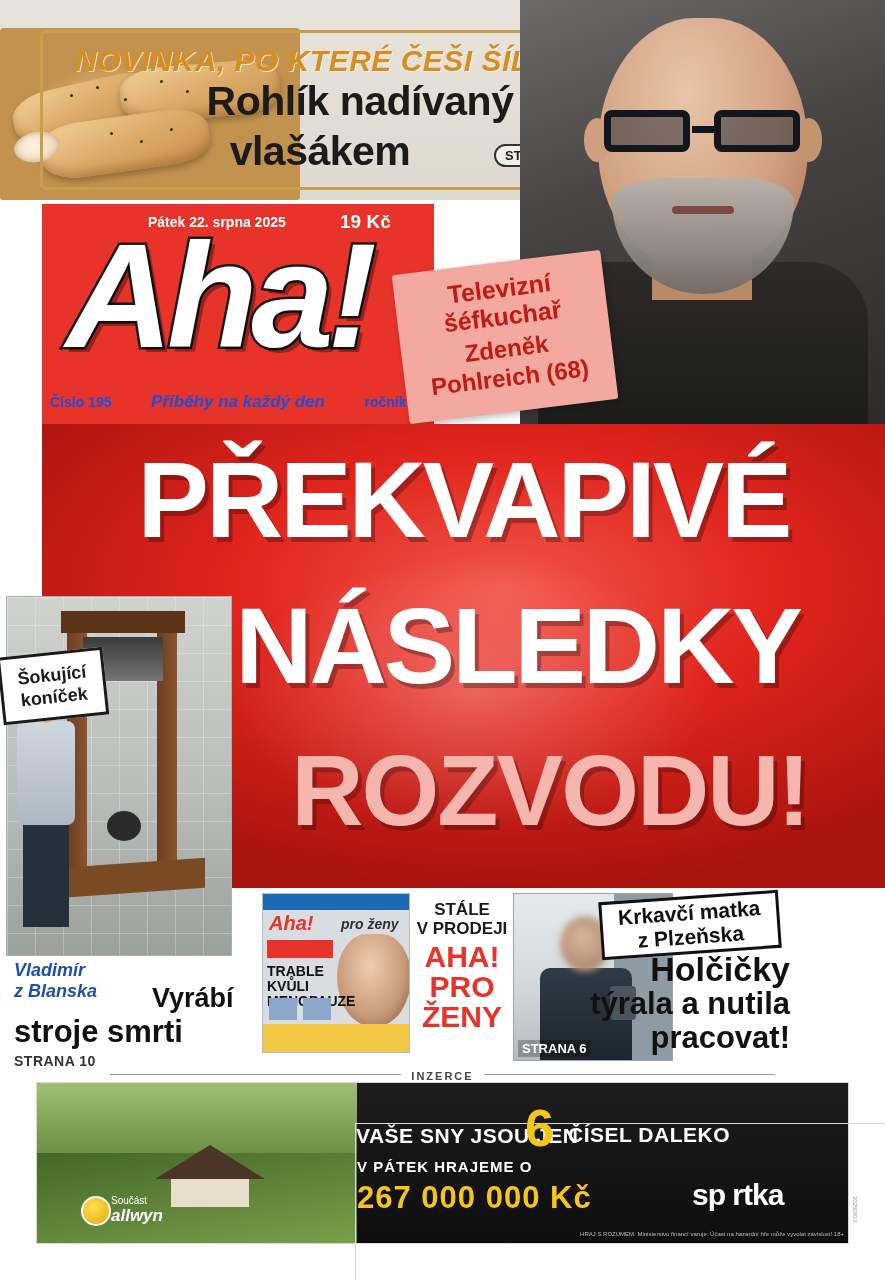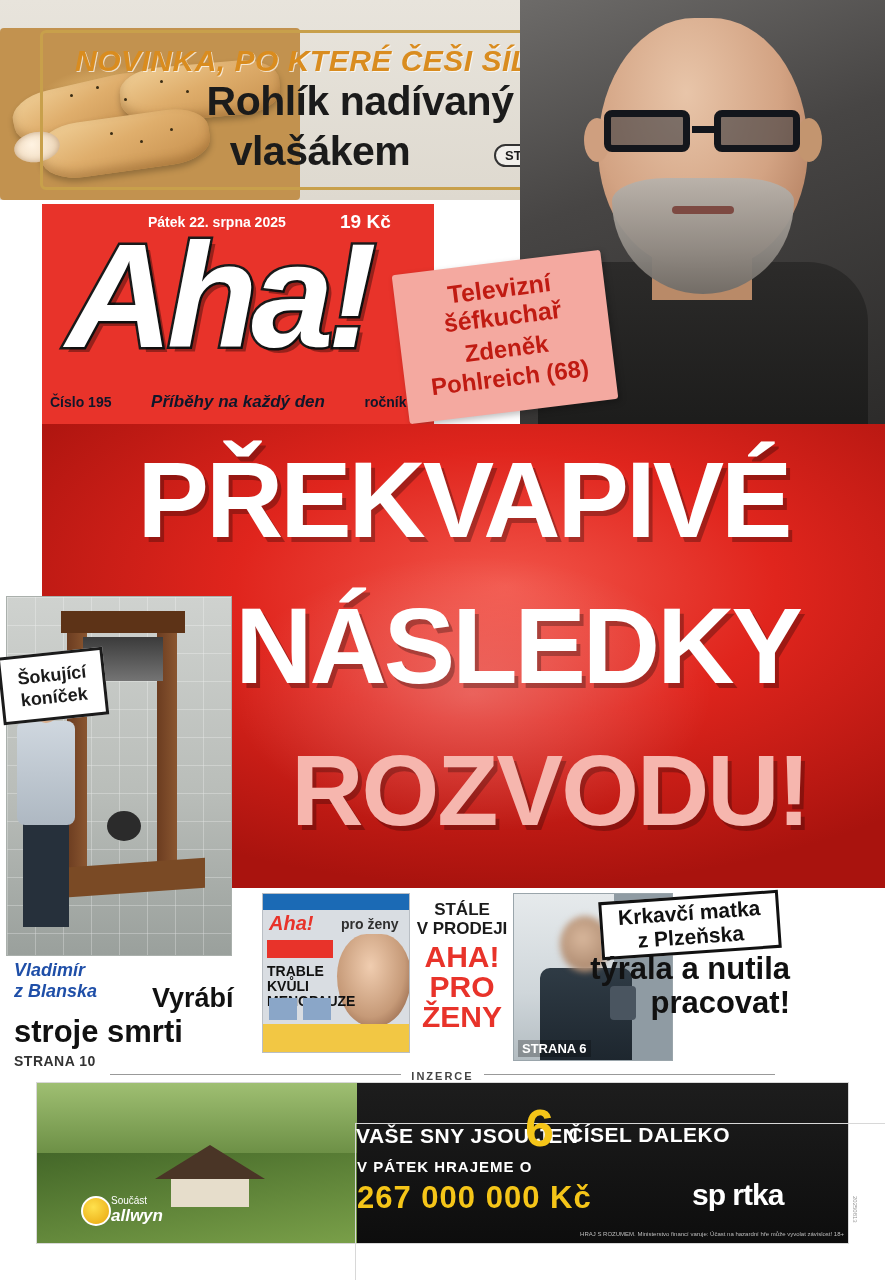--- a/index.html
+++ b/index.html
@@ -128,21 +128,21 @@
     position: absolute; left: 66px; top: 216px; width: 360px; height: 160px;
     font-size: 148px; font-weight: bold; font-style: italic; color: #ffffff;
     letter-spacing: -6px; line-height: 160px;
     -webkit-text-stroke: 5px #1a1a1a;
     paint-order: stroke fill;
     text-shadow: 5px 5px 0 rgba(0,0,0,.35);
   }
   .mast-bottom {
     position: absolute; left: 44px; top: 392px; width: 388px;
     display: flex; align-items: center; justify-content: space-between;
-    padding: 0 6px; color: #0f172a;
+    padding: 0 6px; color: #1d4ed8;
   }
   .mast-cislo { font-size: 14px; font-weight: bold; }
   .mast-slogan { font-size: 17px; font-weight: bold; font-style: italic; text-align: right; }
   .mast-rocnik { font-size: 14px; font-weight: bold; }
 
   
   .chef-label {
     position: absolute; left: 400px; top: 262px; width: 210px; height: 150px;
     background: #f4a9a0; transform: rotate(-7deg);
     border-radius: 3px; box-shadow: 2px 3px 6px rgba(0,0,0,.25);
@@ -225,21 +225,21 @@
   .guillo-cap .t2 { font-size: 31px; font-weight: bold; color: #111; line-height: 34px; }
   .guillo-cap .pg { font-size: 14px; font-weight: bold; color: #333; margin-top: 4px; letter-spacing: .5px; }
 
   
   .magcover {
     position: absolute; left: 262px; top: 893px; width: 148px; height: 160px;
     background: #d9dde2; border: 1px solid #b9bec4; overflow: hidden;
   }
   .magcover .mtop { position:absolute; left:0; top:0; width:148px; height:16px; background:#1b6ab5; }
   .magcover .mlogo { position:absolute; left:6px; top:18px; font-size:20px; font-weight:bold; font-style:italic; color:#e8332a; }
-  .magcover .mprozeny { position:absolute; left:78px; top:22px; font-size:14px; font-weight:bold; color:#2f2f2f; }
+  .magcover .mprozeny { position:absolute; left:78px; top:22px; font-size:14px; font-weight:bold; font-style:italic; color:#2f2f2f; }
   .magcover .mface {
     position:absolute; left:74px; top:40px; width:74px; height:92px;
     background: radial-gradient(ellipse at 45% 35%, #f0cdb0, #c69a78 60%, #7a4c33 100%);
     border-radius: 40% 40% 46% 46%/46% 46% 54% 54%;
   }
   .magcover .mred { position:absolute; left:4px; top:46px; width:66px; height:18px; background:#e8332a; }
   .magcover .mtitle { position:absolute; left:4px; top:70px; width:68px; font-size:14px; font-weight:bold; color:#111; line-height:15px; }
   .magcover .mbar { position:absolute; left:0; bottom:0; width:148px; height:28px; background:#f2c744; }
   .magcover .mthumb { position:absolute; width:28px; height:22px; background:#8aa6c8; }
 
@@ -456,20 +456,21 @@
     <div class="body"></div>
     <div class="bag"></div>
     <div class="head"></div>
   </div>
   <div class="mom-page">STRANA 6</div>
   <div class="mom-badge">
     <span class="b1">Krkavčí matka</span>
     <span class="b2">z Plzeňska</span>
   </div>
   <div class="mom-head">
+    <div class="m1">Holčičky</div>
     <div class="m2">týrala a nutila</div>
     <div class="m3">pracovat!</div>
   </div>
 
   <div class="barcode-box">
     
     
     
   </div>
 

